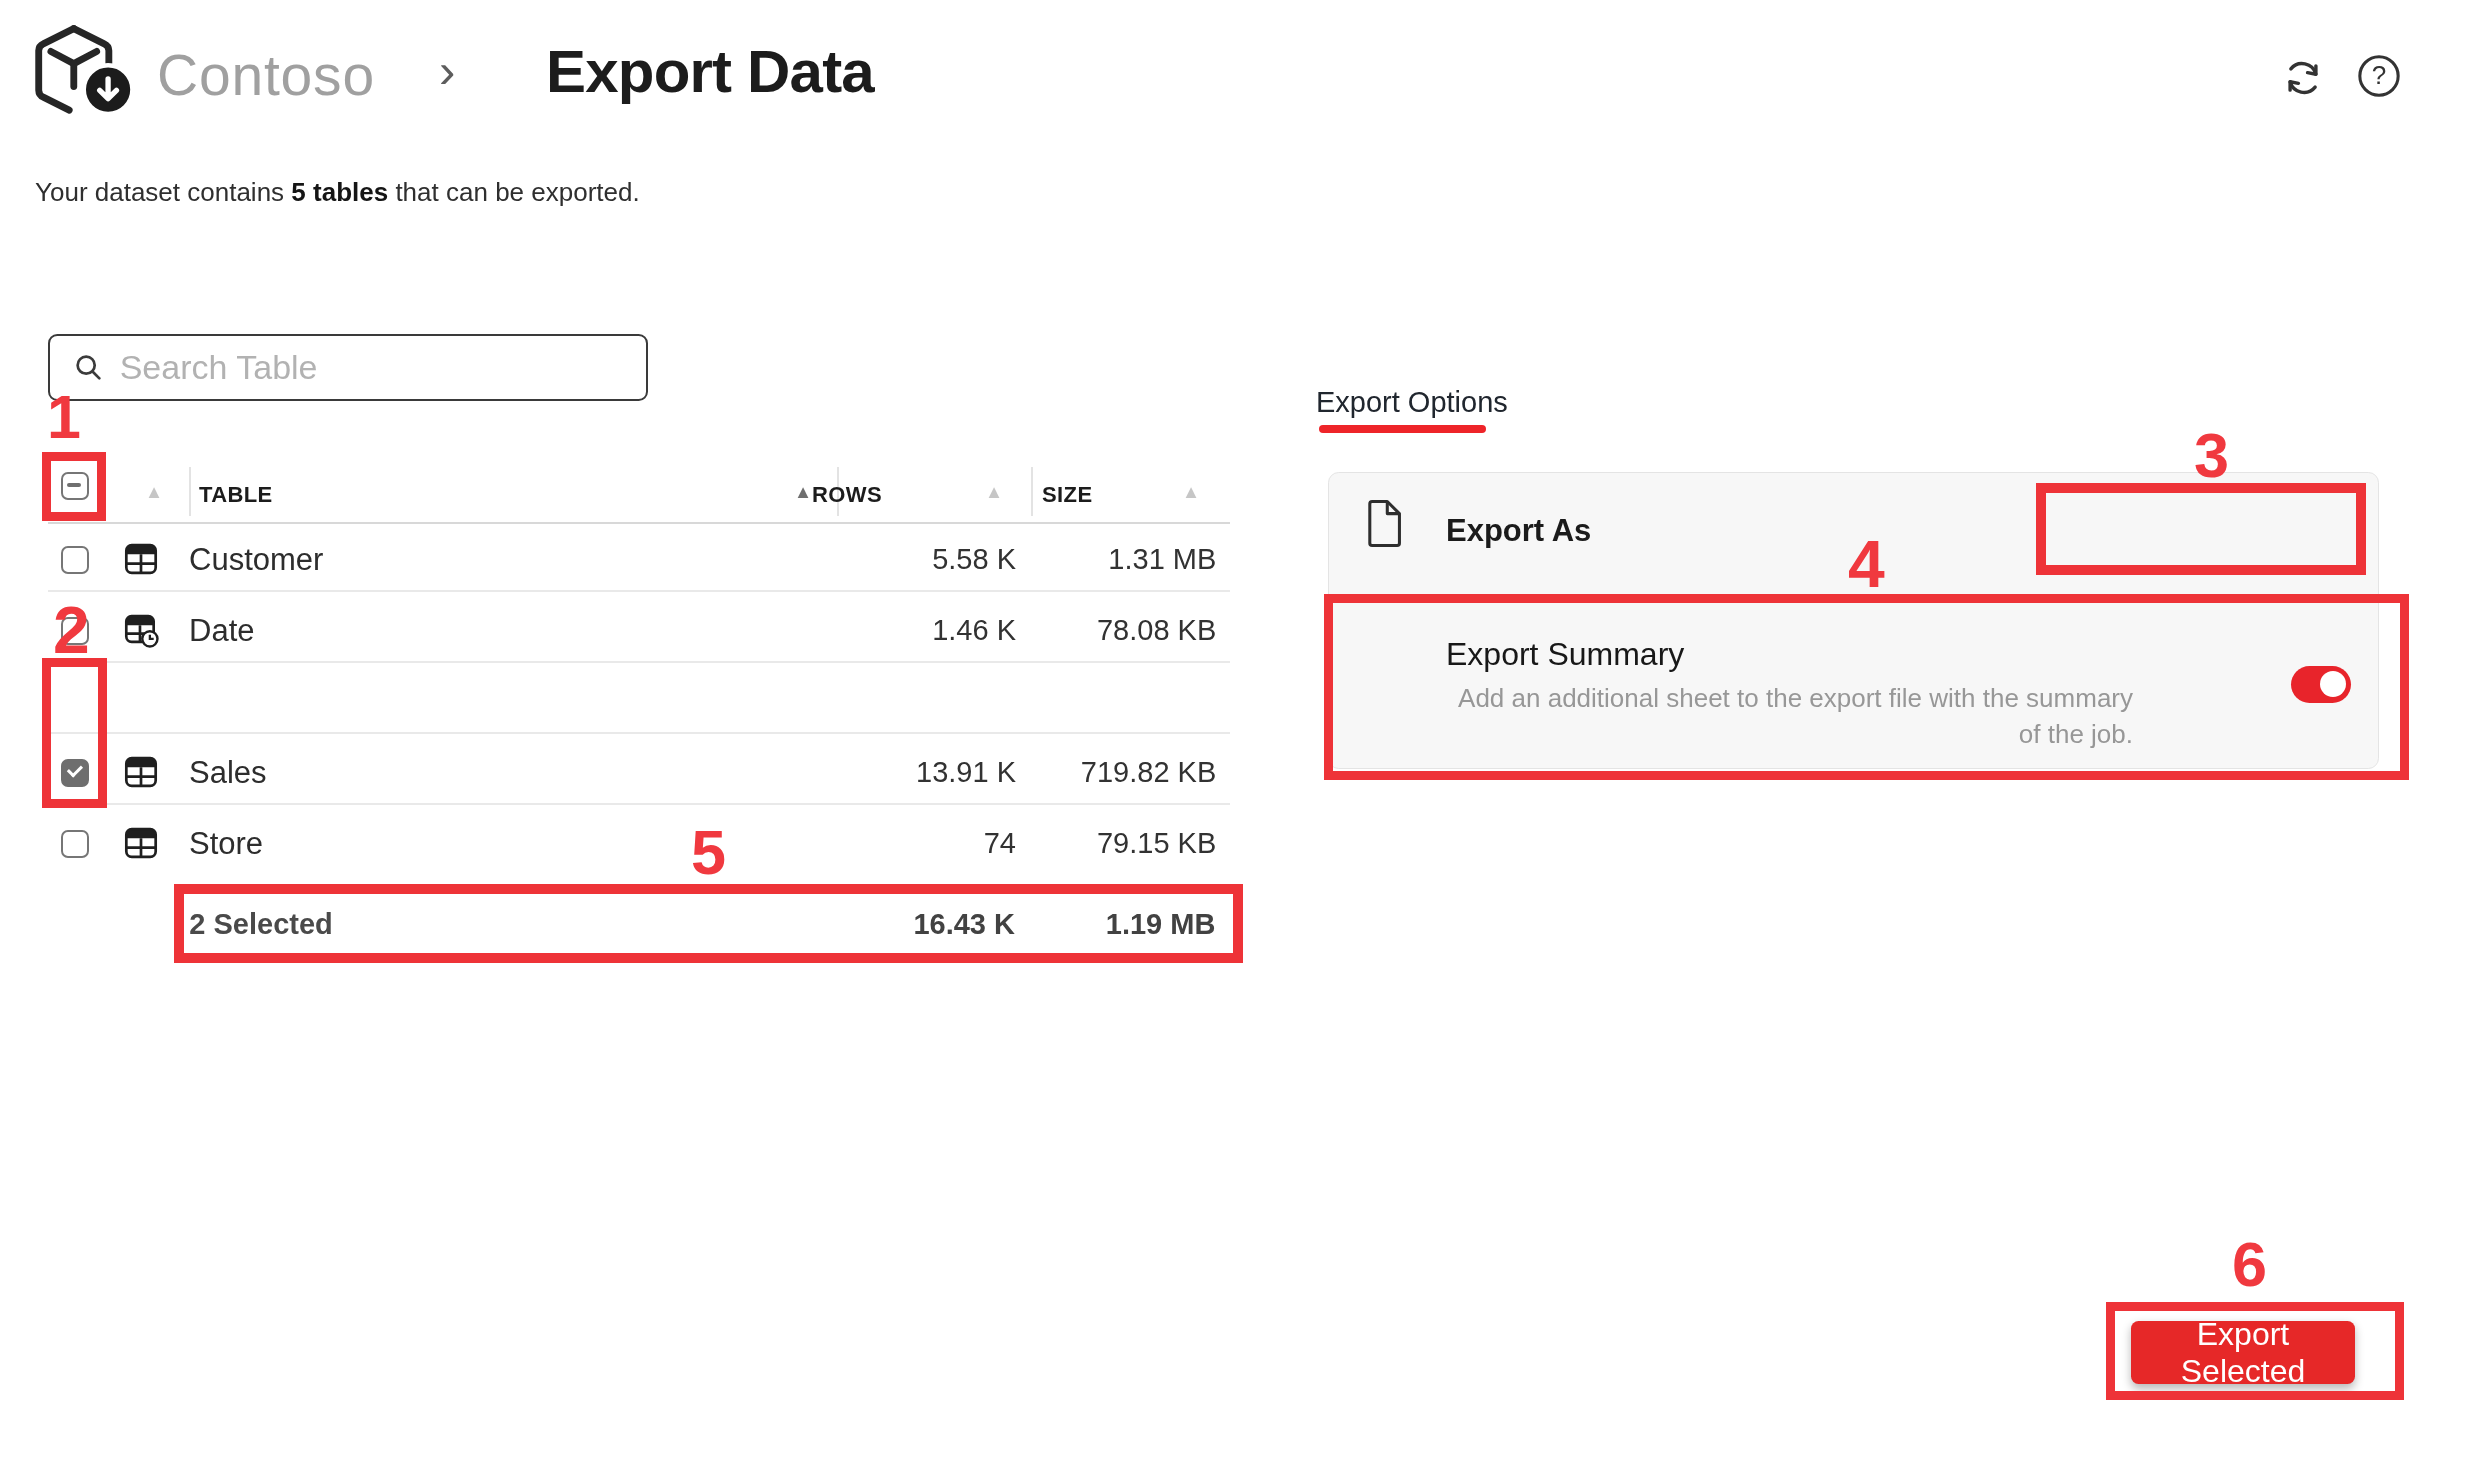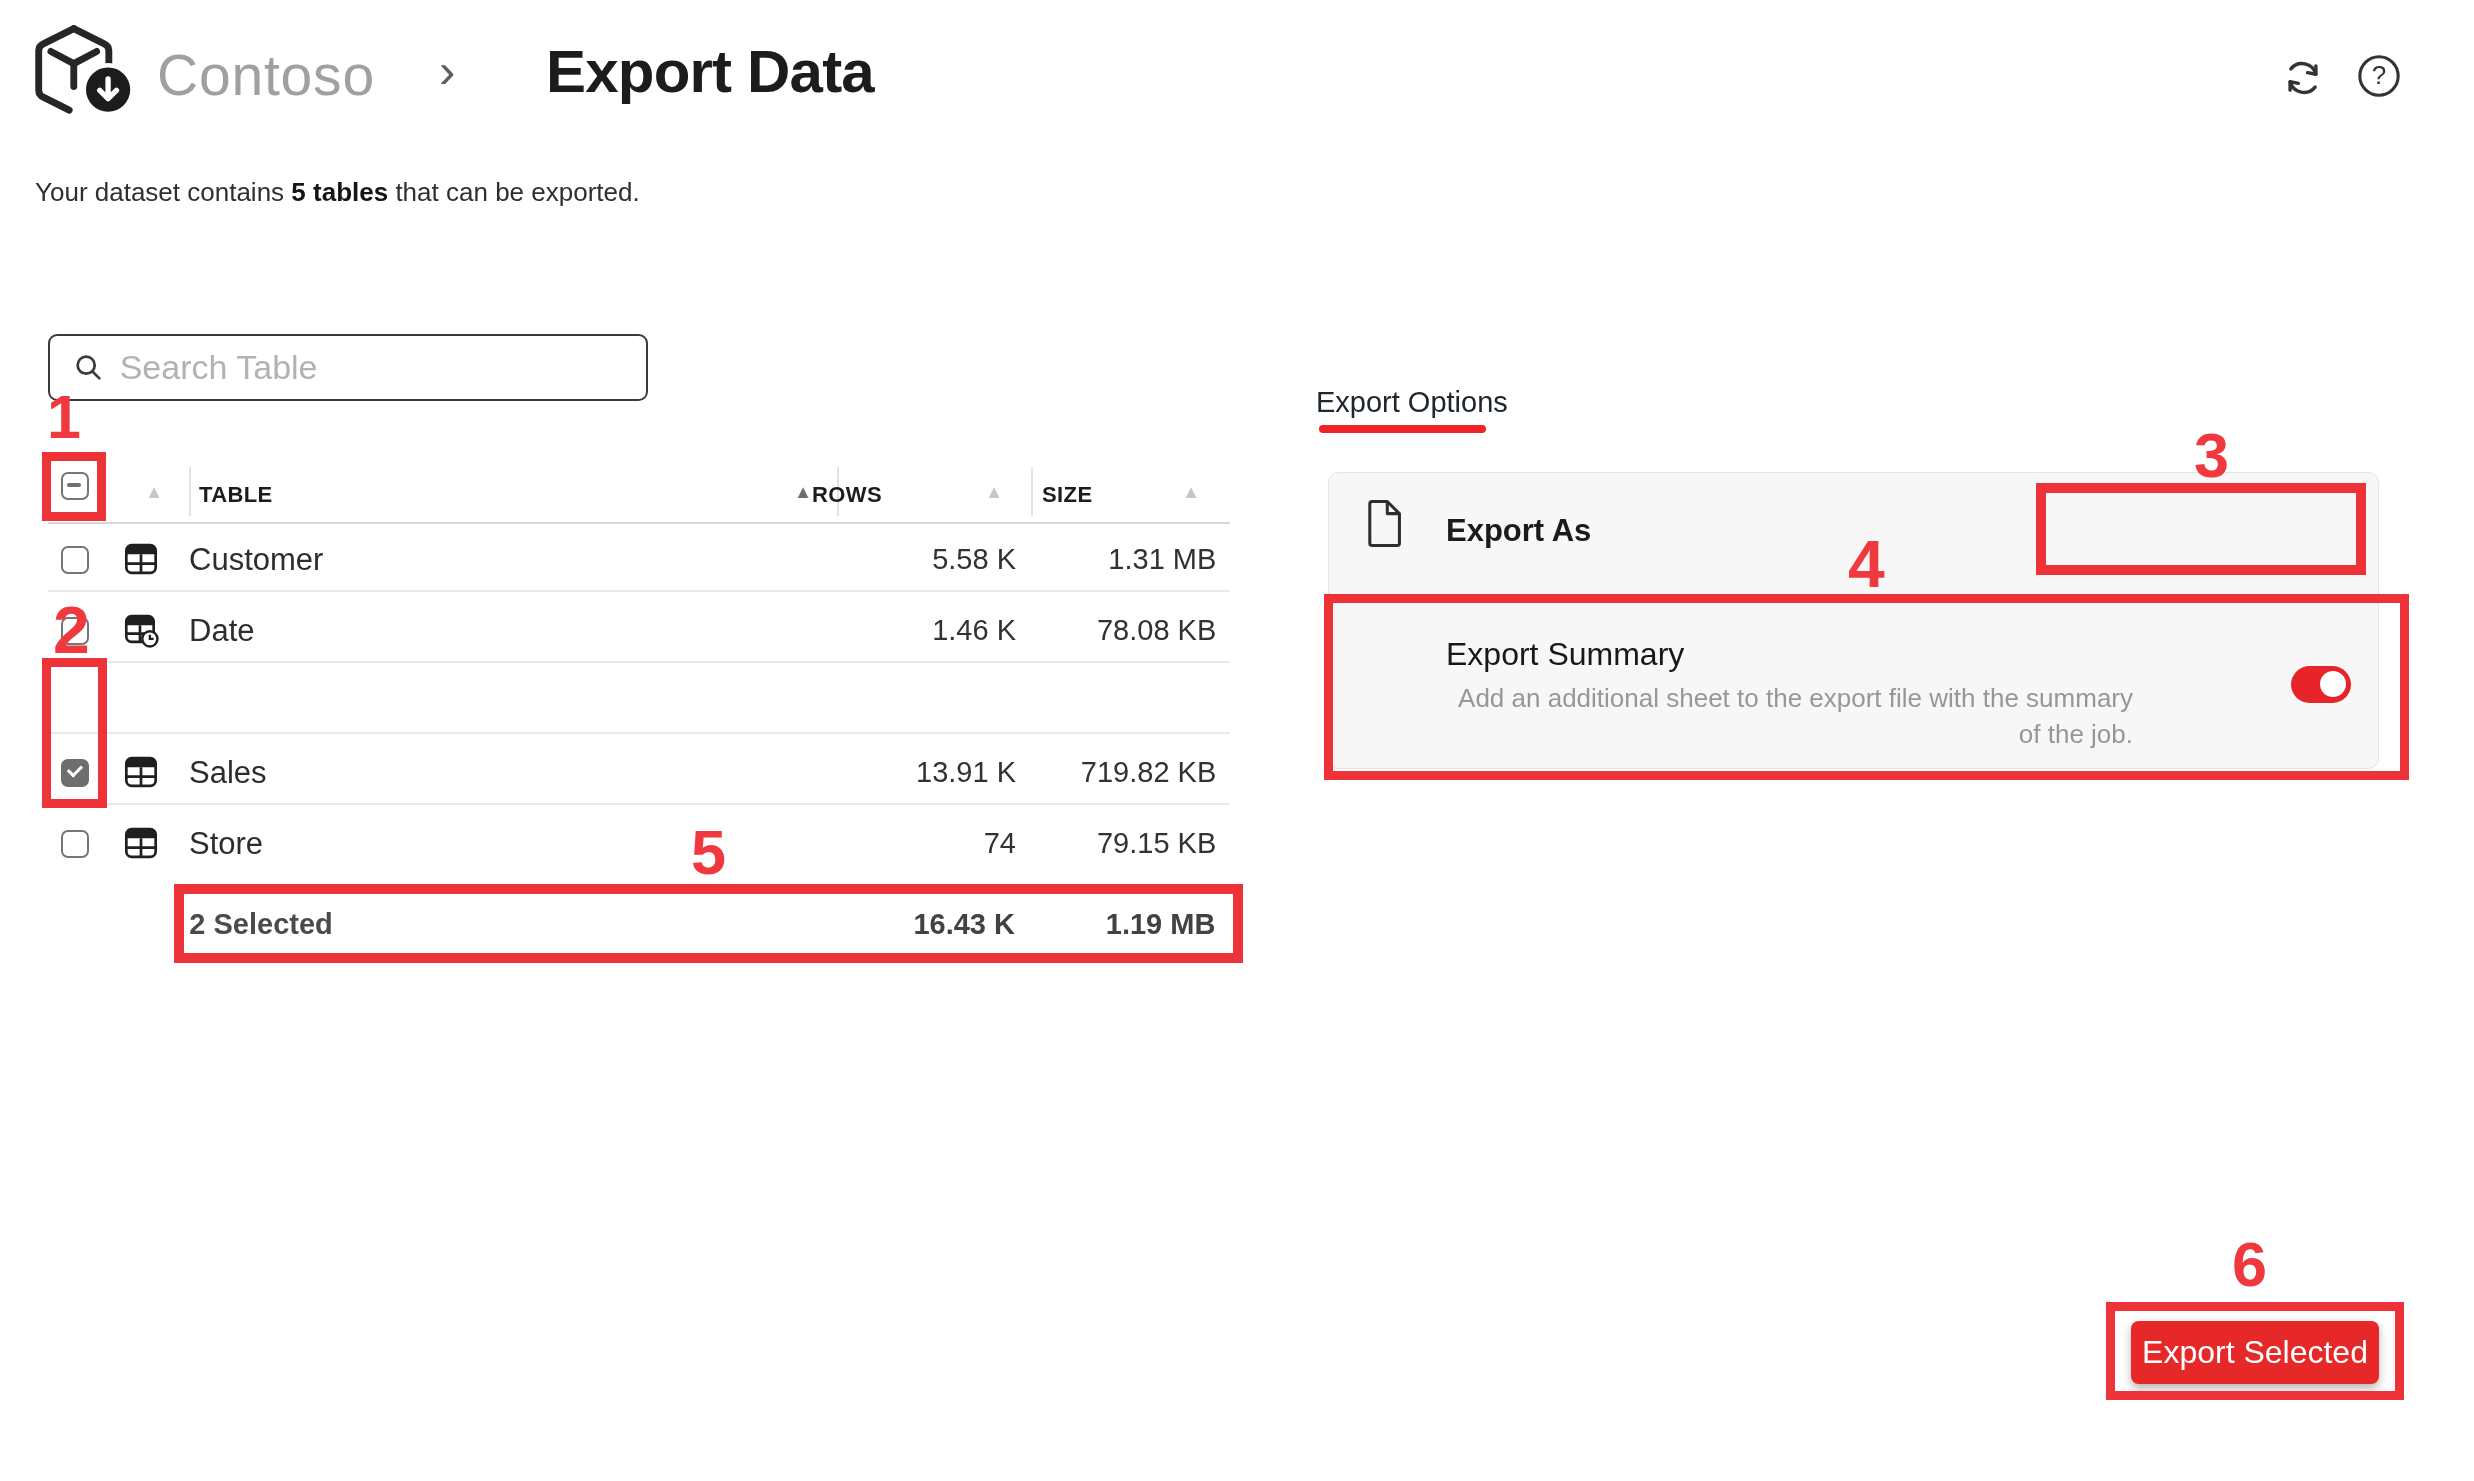--- a/index.html
+++ b/index.html
@@ -61,21 +61,21 @@
   .dropdown{left:2055px;top:503px;width:290px;height:60px;background:#fff;border:1.9px solid #7f7f7f;
     border-radius:7.6px;box-sizing:border-box;display:flex;align-items:center;cursor:pointer;}
   .dropdown .dd-txt{margin-left:29px;font-size:29px;color:#1b1b1b;flex:1;}
   .dropdown .dd-chev{margin-right:20px;display:flex;}
   .sum-title{left:1446px;top:636px;font-size:32px;color:#181818;}
   .sum-desc{left:1446px;top:680px;width:687px;font-size:26px;line-height:36px;color:#979797;text-align:right;}
   .toggle{left:2291px;top:666px;width:60px;height:37px;border-radius:20px;background:#e8242b;cursor:pointer;}
   .toggle .knob{position:absolute;top:5.3px;width:26px;height:26px;border-radius:50%;background:#fff;}
   .toggle.on .knob{right:5.3px;}
 
-  .exp-btn{left:2131px;top:1321px;width:248px;height:63px;background:#e62828;border:none;border-radius:7.6px;
+  .exp-btn{left:2131px;top:1321px;width:224px;height:63px;background:#e62828;border:none;border-radius:7.6px;
     color:#fff;font-size:32px;font-family:"Liberation Sans",sans-serif;cursor:pointer;
     box-shadow:0 4.6px 9.2px rgba(0,0,0,0.28);display:flex;align-items:center;justify-content:center;}
 
   
   .ann{pointer-events:none;}
   .ann-num{position:absolute;font-weight:700;color:#f0393f;}
   .ann-box{position:absolute;border-style:solid;border-color:#ee3338;box-sizing:border-box;}
 </style>
 </head>
 <body>

